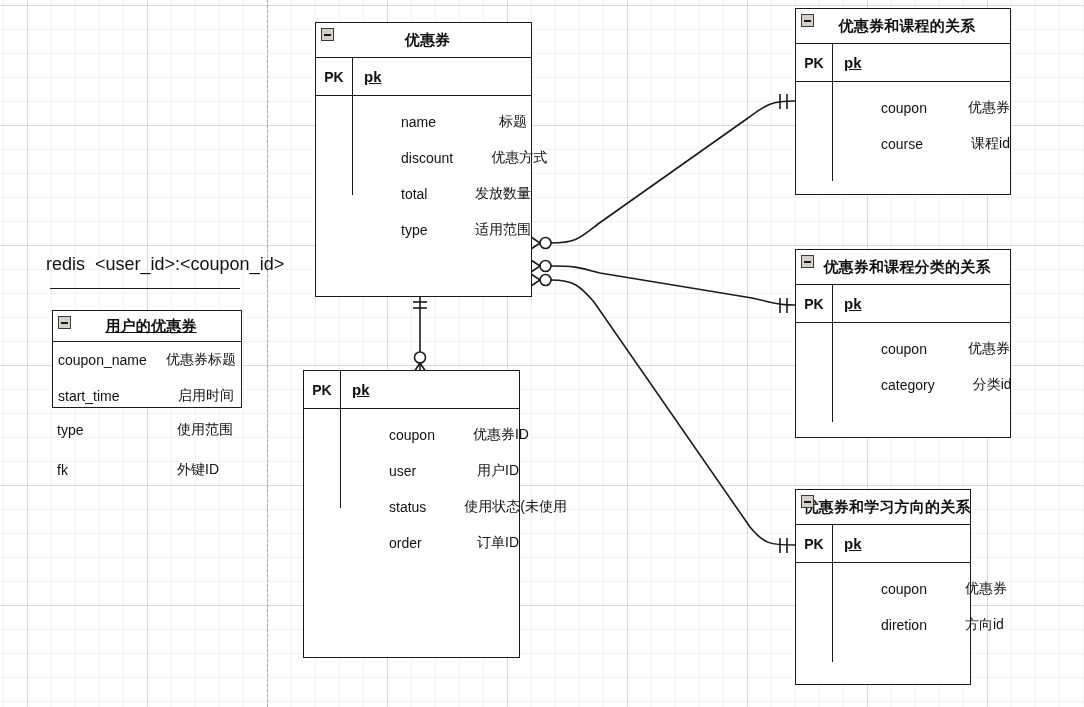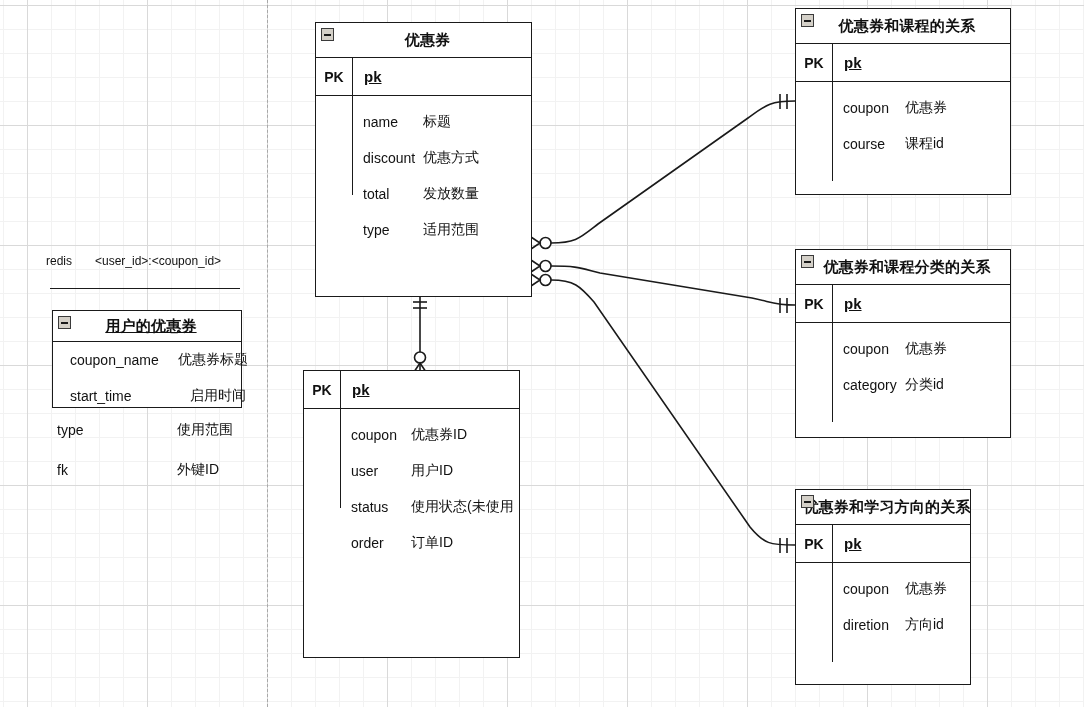--- a/index.html
+++ b/index.html
@@ -133,60 +133,61 @@
   
   .attrs {
     position: relative;
     padding-top: 8px;
   }
   .attr-row {
     display: flex;
     align-items: center;
     height: 36px;
     font-size: 14px;
+    gap: 38px;
   }
   .attr-gutter { width: 36px; flex: none; }
   .attr-name {
     padding-left: 11px;
     white-space: nowrap;
   }
   .attr-desc {
     white-space: nowrap;
   }
   
   .inner-rule {
     position: absolute;
     left: 36px;
     width: 0;
     border-left: 1.6px solid #1a1a1a;
   }
 
   
   .note-text {
     position: absolute;
-    font-size: 12px;
+    font-size: 18px;
     white-space: nowrap;
     color: #111;
   }
   .note-rule {
     position: absolute;
     border-top: 1.6px solid #1a1a1a;
   }
 
   
   .mini-entity .title-bar { height: 31px; }
   .mini-entity .title-text { font-size: 15px; text-decoration: underline; }
   .mini-row {
     display: flex;
     align-items: center;
     height: 36px;
     font-size: 14px;
     padding-left: 5px;
   }
-  .mini-row .k { width: 108px; flex: none; white-space: nowrap; margin-left: 12px; }
+  .mini-row .k { width: 108px; flex: none; white-space: nowrap; }
   .mini-row .v { white-space: nowrap; }
 
   .free-row {
     position: absolute;
     display: flex;
     align-items: center;
     font-size: 14px;
   }
   .free-row .k { width: 108px; flex: none; white-space: nowrap; }
   .free-row .v { white-space: nowrap; }

